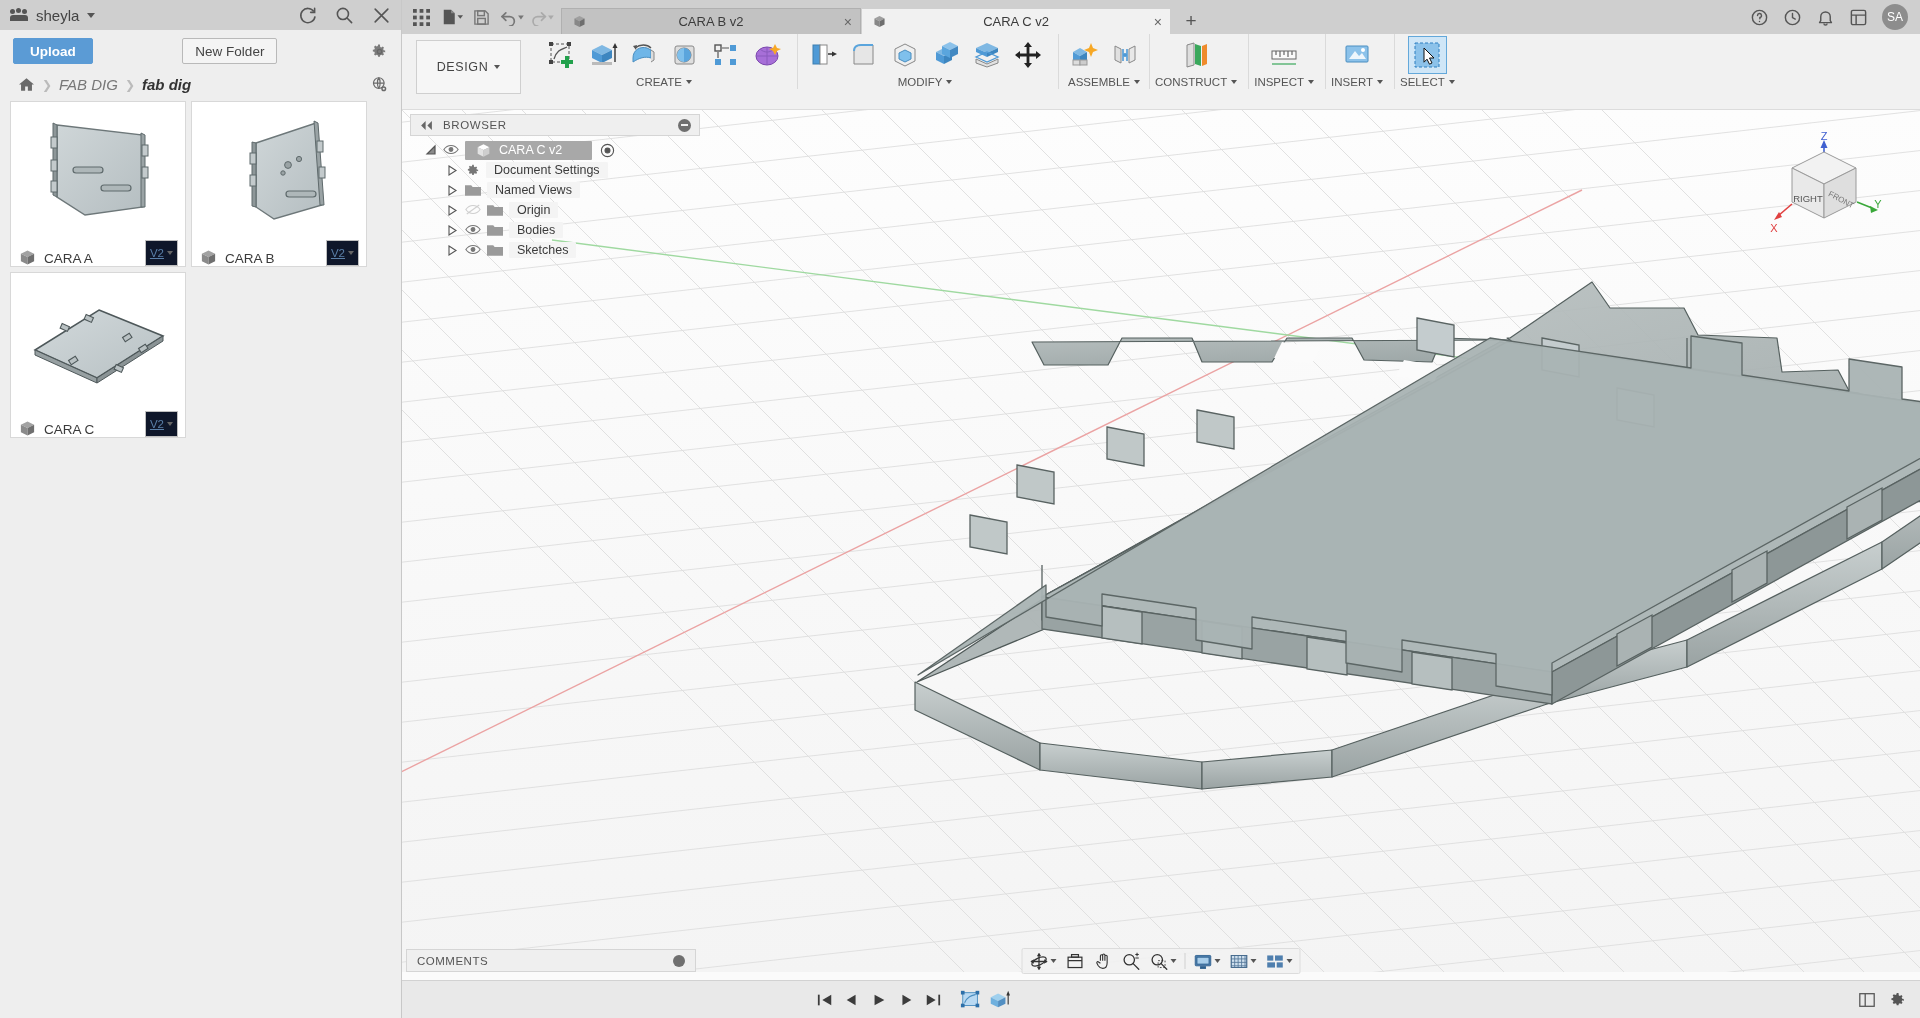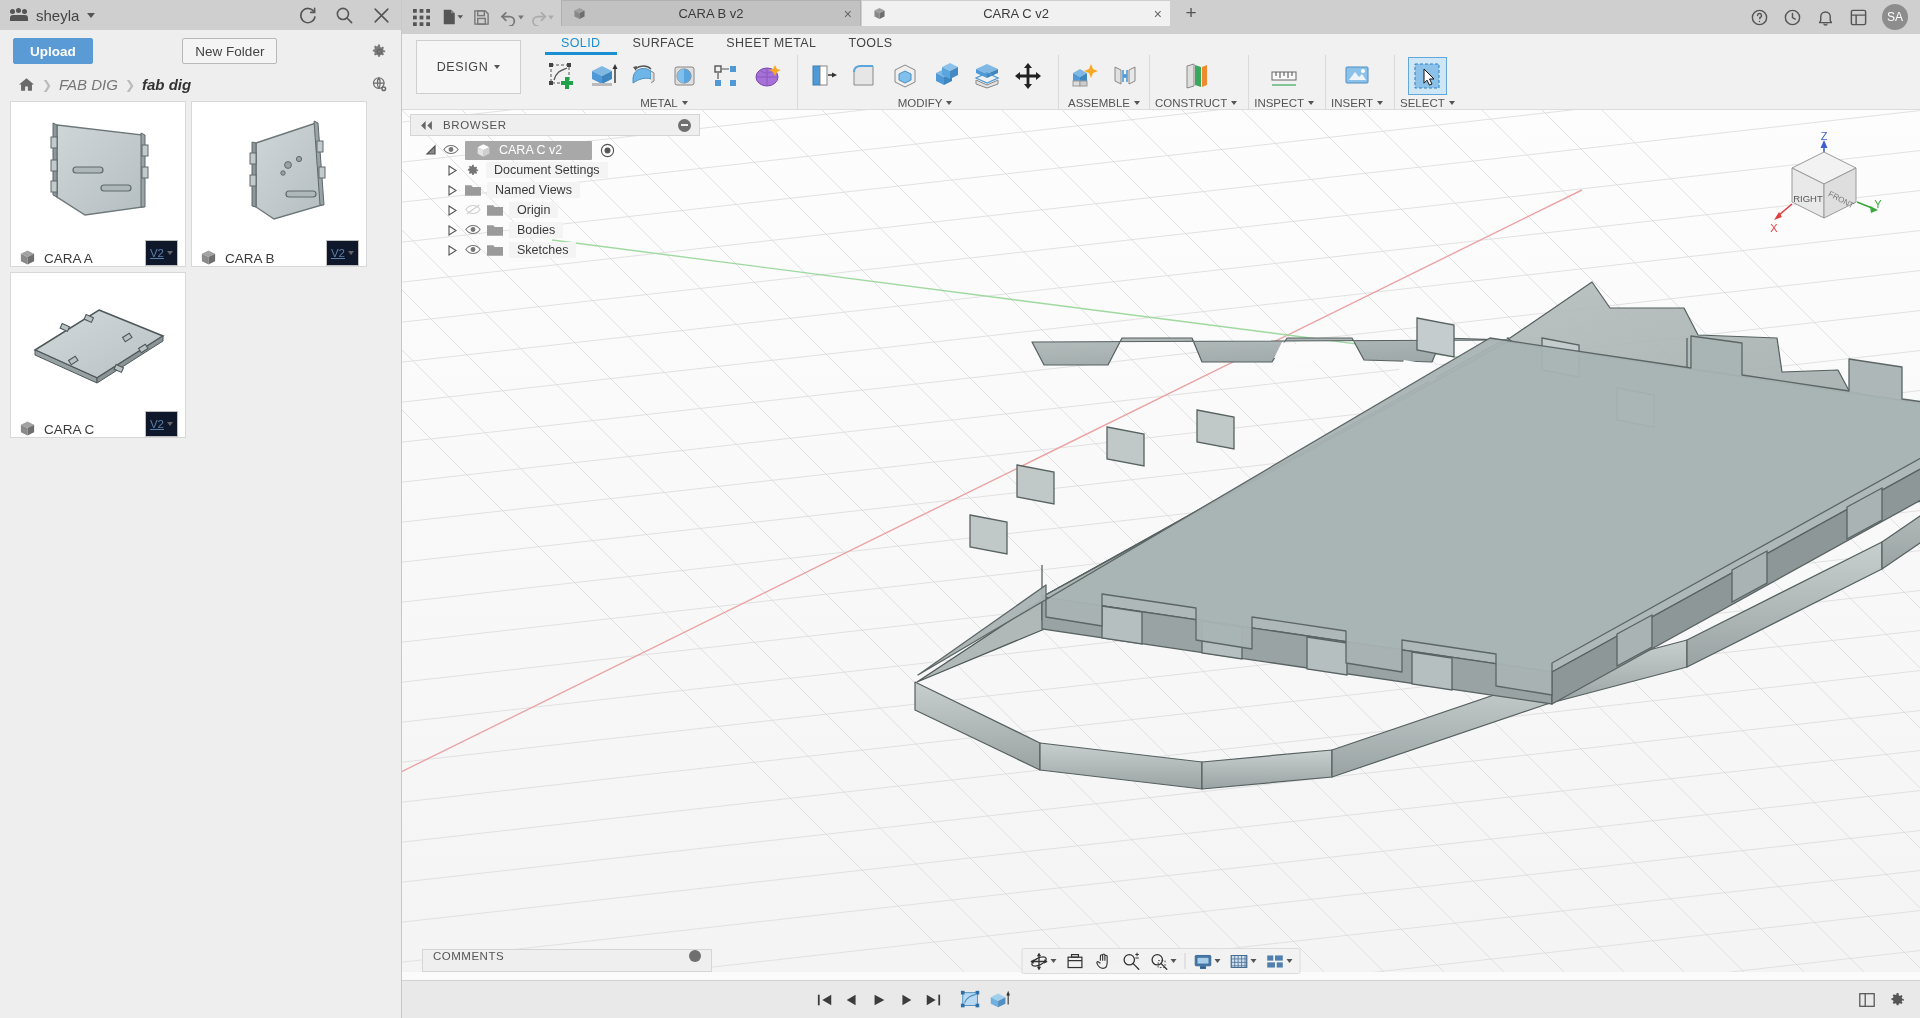--- a/index.html
+++ b/index.html
@@ -54,21 +54,21 @@
             font-size:11.5px; color:#5a7fa8; display:flex; align-items:center; gap:3px; cursor:pointer;text-decoration:underline;}
   .vb-caret{ width:0;height:0;border-left:3.5px solid transparent;border-right:3.5px solid transparent;border-top:4.5px solid #666;}
 
   
   #fusion { width:1518px; height:1018px; display:flex; flex-direction:column; background:#f1f1f1; }
 
   
   .titlebar { height:34px; background:#cfcfcf; display:flex; align-items:center; position:relative; }
   .qat { display:flex; align-items:center; gap:3px; padding-left:6px; }
   .qat .ico-btn { width:27px; height:26px; }
-  .tabstrip { display:flex; align-items:flex-start; height:34px; margin-left:6px; }
+  .tabstrip { display:flex; align-items:flex-end; height:34px; margin-left:6px; }
   .ftab { height:26px; min-width:300px; display:flex; align-items:center; gap:7px; padding:0 10px;
           background:#c2c2c2; border:1px solid #b0b0b0; border-bottom:none; font-size:13px; color:#3b3b3b;
           cursor:pointer; position:relative; justify-content:center;}
   .ftab.active { background:#f1f1f1; border-color:#cfcfcf; }
   .ftab .tab-x { position:absolute; right:8px; color:#666; font-size:14px; }
   .ftab .tabcube { position:absolute; left:10px; }
   .titlebar-right { margin-left:auto; display:flex; align-items:center; gap:14px; padding-right:12px;}
   .avatar { width:26px; height:26px; border-radius:50%; background:#8d8d8d; color:#fff; font-size:12px;
             display:flex; align-items:center; justify-content:center; }
 
@@ -105,22 +105,22 @@
   .browser-head .pin:after{content:"";width:7px;height:2px;background:#efefef;}
   .tree { padding-top:4px; }
   .tnode { display:flex; align-items:center; height:20px; gap:6px; font-size:12.5px; color:#3b3b3b; }
   .tnode .twist { width:13px; height:13px; display:flex; align-items:center; justify-content:center; cursor:pointer;}
   .nodelabel { background:#f4f4f4; padding:1px 8px; border-radius:1px; }
   .nodelabel.root { background:#a8a8a8; color:#fff; padding:2px 30px 2px 10px;}
   .eye { width:16px; height:12px; }
 
   .navcube { position:absolute; right:36px; top:22px; width:120px; height:110px; }
 
-  .comments { position:absolute; left:20px; bottom:8px; width:290px; height:23px; background:#efefef;
-              border:1px solid #d5d5d5; display:flex; align-items:flex-start; padding:0 10px; font-size:11.5px;
+  .comments { position:absolute; left:4px; bottom:8px; width:290px; height:23px; background:#efefef;
+              border:1px solid #d5d5d5; display:flex; align-items:center; padding:0 10px; font-size:11.5px;
               color:#555; letter-spacing:.5px;}
   .comments .dot { margin-left:auto; width:12px;height:12px;border-radius:50%;background:#6f6f6f;}
 
   .viewbar { position:absolute; left:50%; transform:translateX(-50%); bottom:6px; height:26px;
              display:flex; align-items:center; gap:3px; background:rgba(241,241,241,.92);
              border:1px solid #dcdcdc; padding:0 4px; border-radius:2px;}
   .vbtn { height:22px; padding:0 3px; display:flex; align-items:center; gap:2px; cursor:pointer;}
   .vsep { width:1px; height:16px; background:#d0d0d0; margin:0 2px;}
 
   
@@ -428,26 +428,20 @@
       </div>
     </div>
 
     <div class="ribbon">
       <div class="designbox">
         <span>DESIGN</span>
         <span class="p-caret"></span>
       </div>
 
       <div class="ribbon-main">
-        <div class="ribbon-tabs">
-          <div class="rtab active">SOLID</div>
-          <div class="rtab">SURFACE</div>
-          <div class="rtab">SHEET METAL</div>
-          <div class="rtab">TOOLS</div>
-        </div>
 
         <div class="ribbon-panels">
 
           <div class="panel">
             <div class="panel-icons">
               <div class="tool">
                 <svg width="30" height="30" viewBox="0 0 30 30">
                   <g stroke="#555" stroke-width="1" stroke-dasharray="3 2" fill="none">
                       <rect x="4" y="4" width="18" height="18"></rect>
                     </g>
@@ -501,21 +495,21 @@
               </div>
               <div class="tool">
                 <svg width="30" height="30" viewBox="0 0 30 30">
                   <ellipse cx="15" cy="16" rx="11" ry="9" fill="#a76fd8" stroke="#7a46ac"></ellipse>
                   <path d="M4 16h22M15 7v18M8 9c4 4 10 4 14 0" stroke="#8a5bbd" stroke-width="1" fill="none"></path>
                   <polygon points="23,4 25,8 29,9 25,11 23,15 21,11 17,9 21,8" fill="#f7a825"></polygon>
                   </svg>
               </div>
             </div>
             <div class="panel-label">
-              <span>METAL</span>
+              <span>CREATE</span>
               <span class="p-caret"></span>
             </div>
           </div>
 
           <div class="panel" style="margin-left:6px">
             <div class="panel-icons">
               <div class="tool">
                 <svg width="30" height="30" viewBox="0 0 30 30">
                   <rect x="5" y="5" width="7" height="19" fill="#4f9ad6" stroke="#3c7fb0"></rect>
                   <rect x="12" y="5" width="7" height="19" fill="#fff" stroke="#888"></rect>

